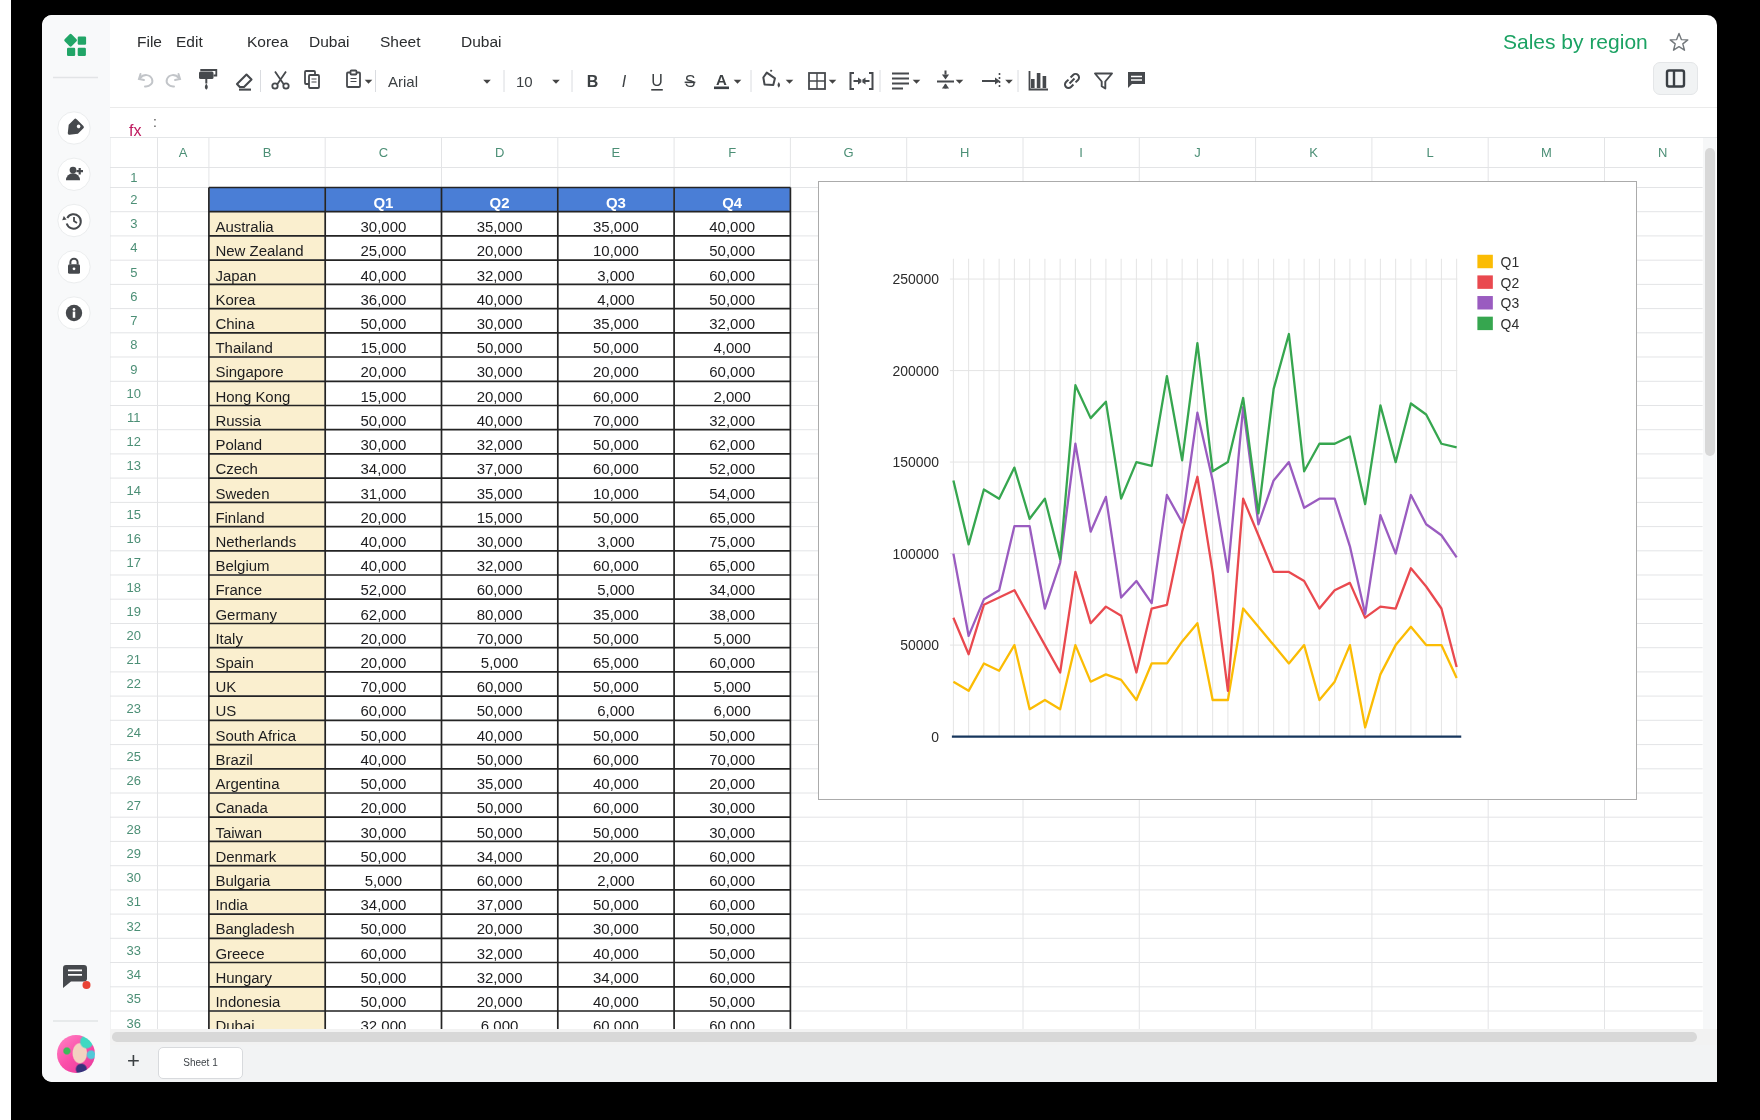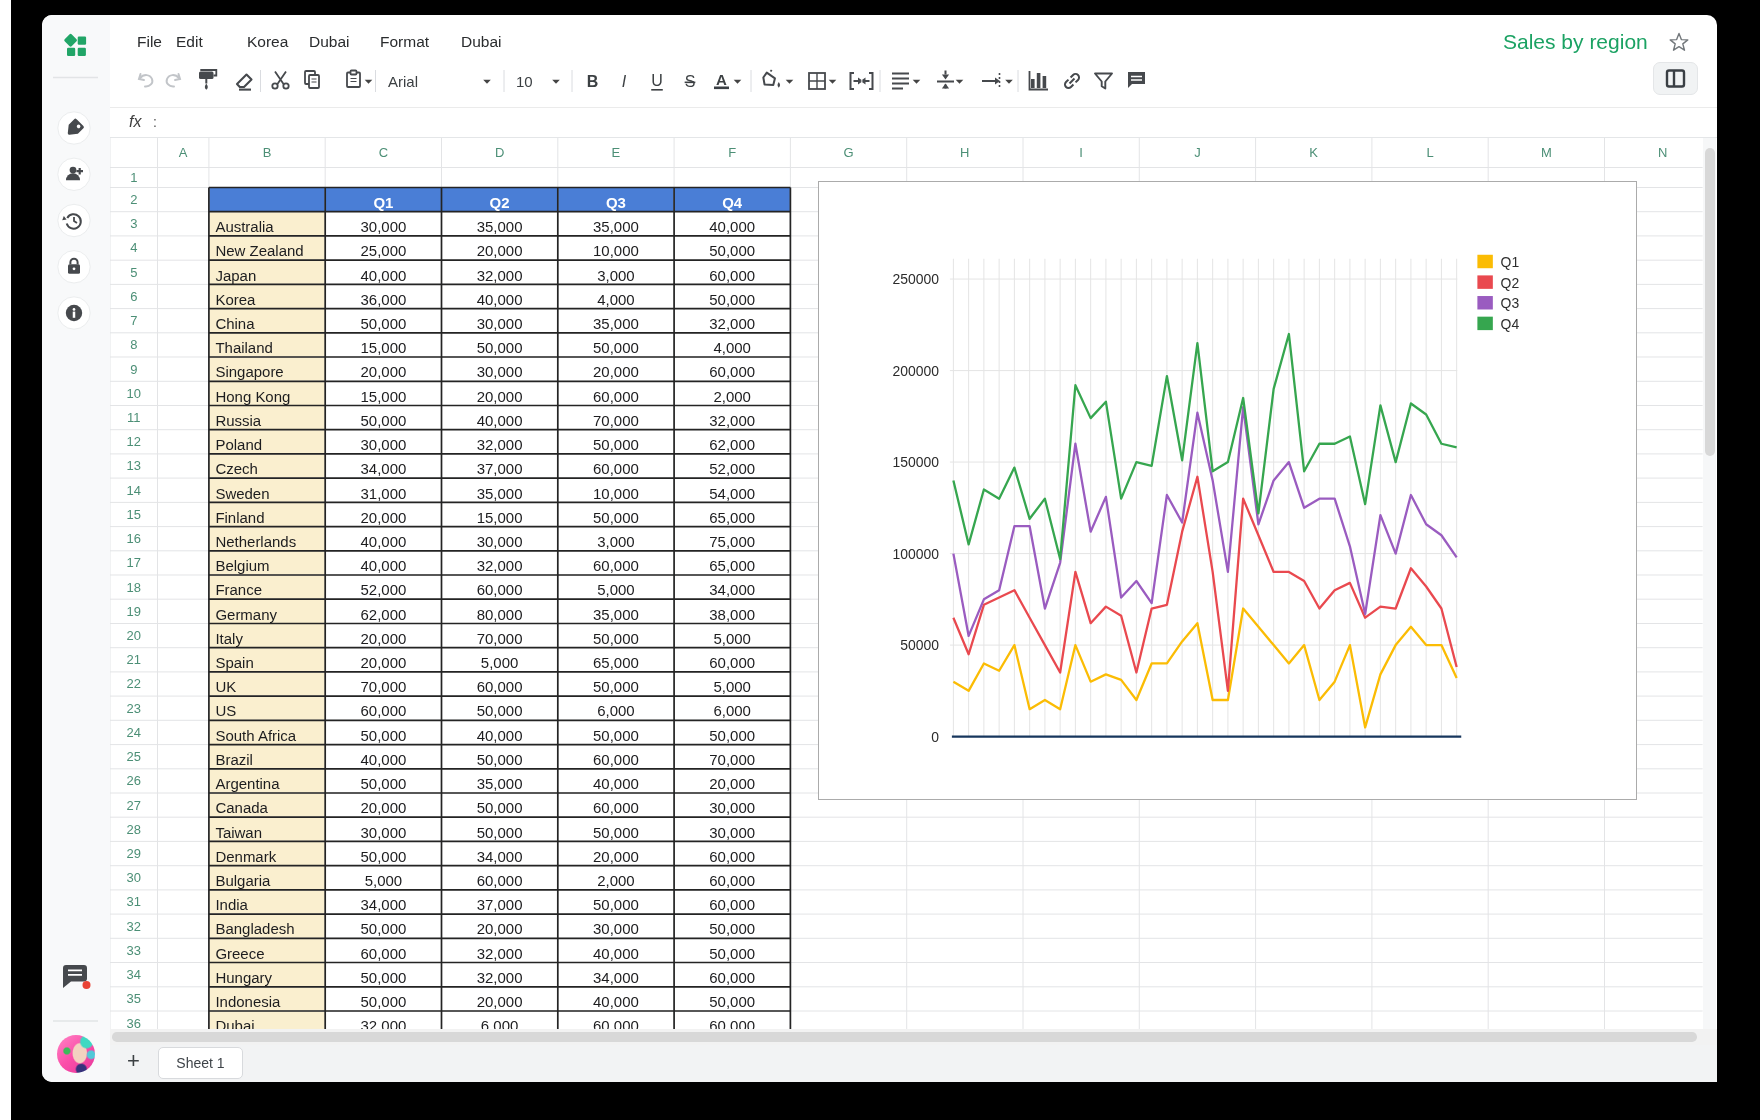--- a/index.html
+++ b/index.html
@@ -3,41 +3,41 @@
 *{margin:0;padding:0;box-sizing:border-box}
 html,body{width:1760px;height:1120px;background:#000;font-family:"Liberation Sans",sans-serif;overflow:hidden}
 .abs{position:absolute}
 #stage{position:relative;width:1760px;height:1120px;background:#000}
 #sliver{position:absolute;left:0;top:0;width:10.5px;height:1120px;background:#fff}
 #app{position:absolute;left:42px;top:15px;width:1675px;height:1067px;background:#fff;border-radius:10px;overflow:hidden}
 #sidebar{position:absolute;left:42px;top:15px;width:68px;height:1067px;background:#f8f9fa;border-radius:10px 0 0 10px}
 .menu{position:absolute;top:0;font-size:15.5px;color:#2a2c2e}
 #title{position:absolute;top:30px;left:1503px;font-size:21px;color:#1ba263}
 #fxbar{position:absolute;left:110px;top:107px;width:1607px;height:30.5px;border-top:1px solid #ebebeb;border-bottom:1px solid #e4e6e8;background:#fff}
-#fxbar .fx{position:absolute;left:19px;top:5px;font-style:italic;font-size:16px;color:#404040}
+#fxbar .fx{position:absolute;left:19px;top:14px;font-size:16px;color:#be185d}
 #fxbar .colon{position:absolute;left:43px;top:6px;font-size:14px;color:#555}
 .hdr{font-size:13px;fill:#4c8f76;text-anchor:middle;dominant-baseline:central}
 .qh{font-size:15px;fill:#fff;font-weight:bold;text-anchor:middle}
 .cell{font-size:15px;fill:#1d1d1f;text-anchor:middle}
 .cell.l{text-anchor:start}
 .chartbox{background:#fff;border:1px solid #ababab}
 .ax{font-size:14px;fill:#2b2b2b;text-anchor:end;dominant-baseline:central}
 .lg{font-size:14px;fill:#2e2e2e;text-anchor:start;dominant-baseline:central}
 .tbt{font-size:15px;fill:#3c4043;dominant-baseline:central}
 .tbt.b{font-weight:bold}
 .tbt.bb{font-weight:bold;font-size:16px}
 .tbt.bi{font-style:italic;font-size:16px}
 .tbt.u{text-decoration:underline;font-size:16px}
 .tbt.s{text-decoration:line-through;font-size:16px}
 #vscroll{position:absolute;left:1703px;top:138px;width:13.4px;height:891.5px;background:#f6f7f8}
 #vthumb{position:absolute;left:1.6px;top:10px;width:10px;height:308px;background:#d8d8d8;border-radius:5px}
 #hscroll{position:absolute;left:110px;top:1029.0px;width:1607px;height:16.5px;background:#f2f2f2}
 #hthumb{position:absolute;left:2px;top:3.2px;width:1585px;height:9.6px;background:#d8d8d8;border-radius:4.8px}
 #tabbar{position:absolute;left:110px;top:1045px;width:1607px;height:37px;background:#f2f3f4}
-#sheettab{position:absolute;left:48px;top:2px;width:85px;height:32px;background:#fff;border:1px solid #d8dadd;border-radius:5px;font-size:14px;color:#3f4449;text-align:center;line-height:30px}
+#sheettab{position:absolute;left:48px;top:2px;width:85px;height:32px;background:#fff;border:1px solid #d8dadd;border-radius:5px;font-size:10px;color:#3f4449;text-align:center;line-height:30px}
 #plus{position:absolute;left:17px;top:3px;font-size:22px;color:#3c4043;font-weight:400}
 #panebtn{position:absolute;left:1653px;top:62px;width:45px;height:33px;background:#f1f3f4;border:1px solid #e4e6e8;border-radius:7px}
 #avatar{position:absolute;left:57px;top:1035px;width:38px;height:38px;border-radius:50%;background:
  radial-gradient(circle at 78% 18%,#3fd9c2 0 13%,rgba(0,0,0,0) 17%),
  radial-gradient(circle at 90% 52%,#52c8d8 0 9%,rgba(0,0,0,0) 13%),
  radial-gradient(circle at 26% 42%,#3cbb5a 0 8%,rgba(0,0,0,0) 12%),
  radial-gradient(ellipse 30% 42% at 60% 48%,#f3d2c0 0 58%,rgba(0,0,0,0) 68%),
  radial-gradient(circle at 64% 90%,#37327c 0 11%,rgba(0,0,0,0) 15%),
  linear-gradient(140deg,#ff85c6 0%,#fb4ea9 50%,#e5389b 100%)}
 #star{position:absolute;left:1669px;top:32px}
@@ -385,21 +385,21 @@
       <g transform="translate(75,974)">
         <path d="M-9 -9 H9 Q12 -9 12 -6 V4.5 Q12 7.5 9 7.5 H-4 L-12 14 V-6 Q-12 -9 -9 -9 Z" fill="#46494d"></path>
         <path d="M-7 -3.6h14 M-7 0.8h14" stroke="#fff" stroke-width="1.7"></path>
         <circle cx="11.5" cy="11" r="4" fill="#e94335"></circle>
       </g>
     </svg>
 <span class="menu" style="left:137px;top:33px">File</span>
 <span class="menu" style="left:176px;top:33px">Edit</span>
 <span class="menu" style="left:247px;top:33px">Korea</span>
 <span class="menu" style="left:309px;top:33px">Dubai</span>
-<span class="menu" style="left:380px;top:33px">Format</span>
+<span class="menu" style="left:380px;top:33px">Sheet</span>
 <span class="menu" style="left:461px;top:33px">Dubai</span>
 <div id="title">Sales by region</div>
 <svg id="star" width="20" height="20" viewBox="0 0 20 20">
       <path d="M10 1.5 L12.35 7.6 L18.8 7.9 L13.8 11.9 L15.5 18.2 L10 14.6 L4.5 18.2 L6.2 11.9 L1.2 7.9 L7.65 7.6 Z" fill="none" stroke="#73787c" stroke-width="1.4" stroke-linejoin="round"></path>
     </svg>
 <svg class="abs" style="left:110px;top:58px" width="1545" height="46" viewBox="110 58 1545 46">
       <path d="M260.5 70V92" stroke="#dadce0" stroke-width="1"></path>
       <path d="M375.5 70V92" stroke="#dadce0" stroke-width="1"></path>
       <path d="M504 70V92" stroke="#dadce0" stroke-width="1"></path>
       <path d="M572 70V92" stroke="#dadce0" stroke-width="1"></path>

